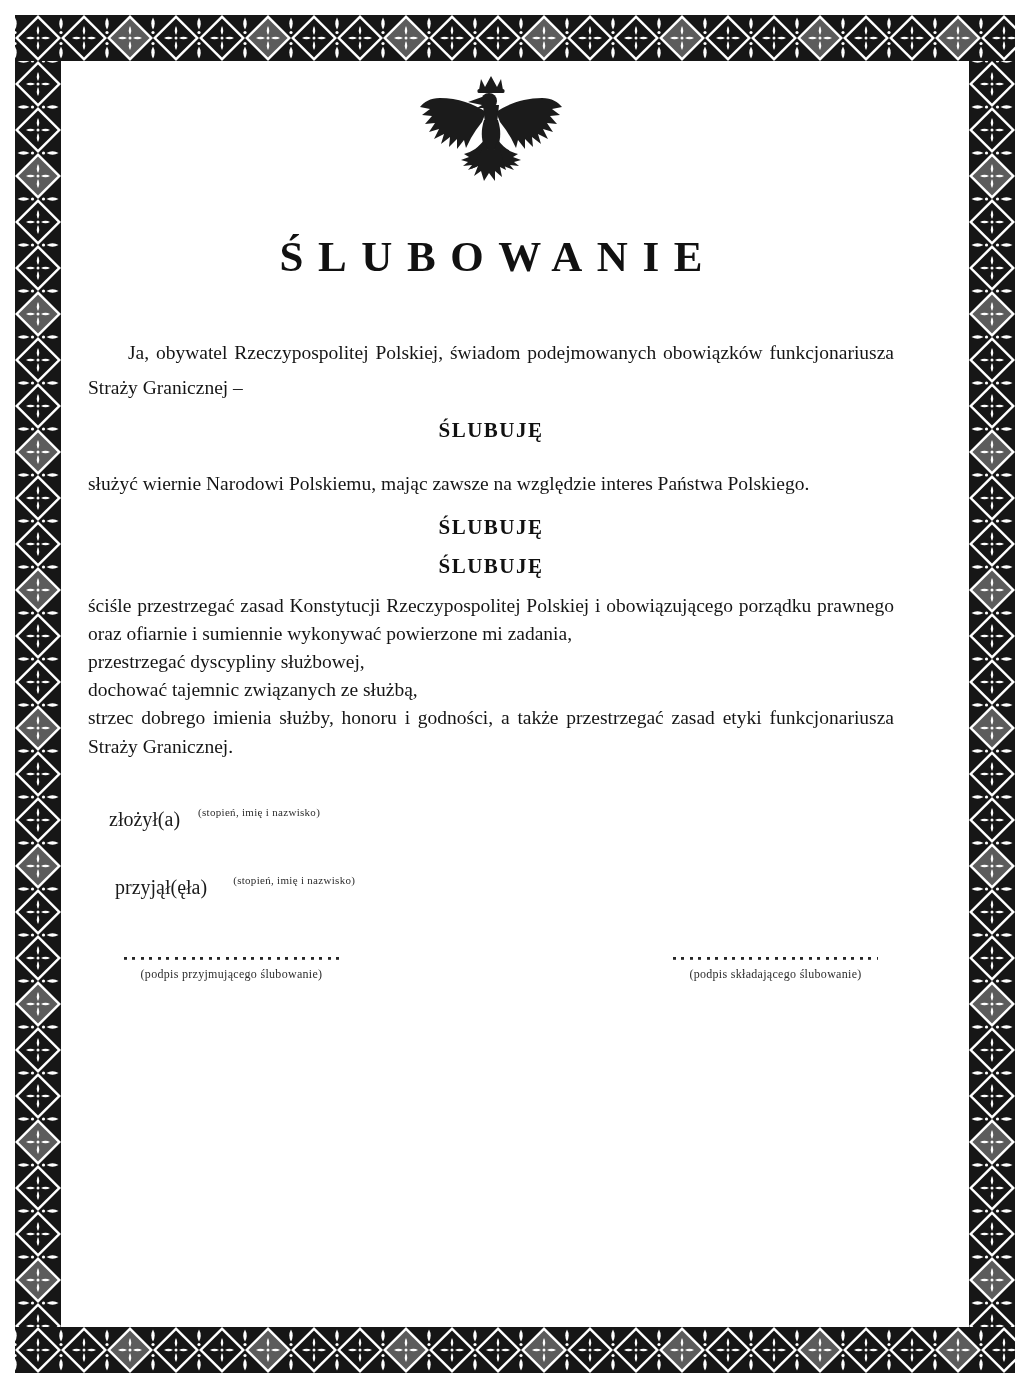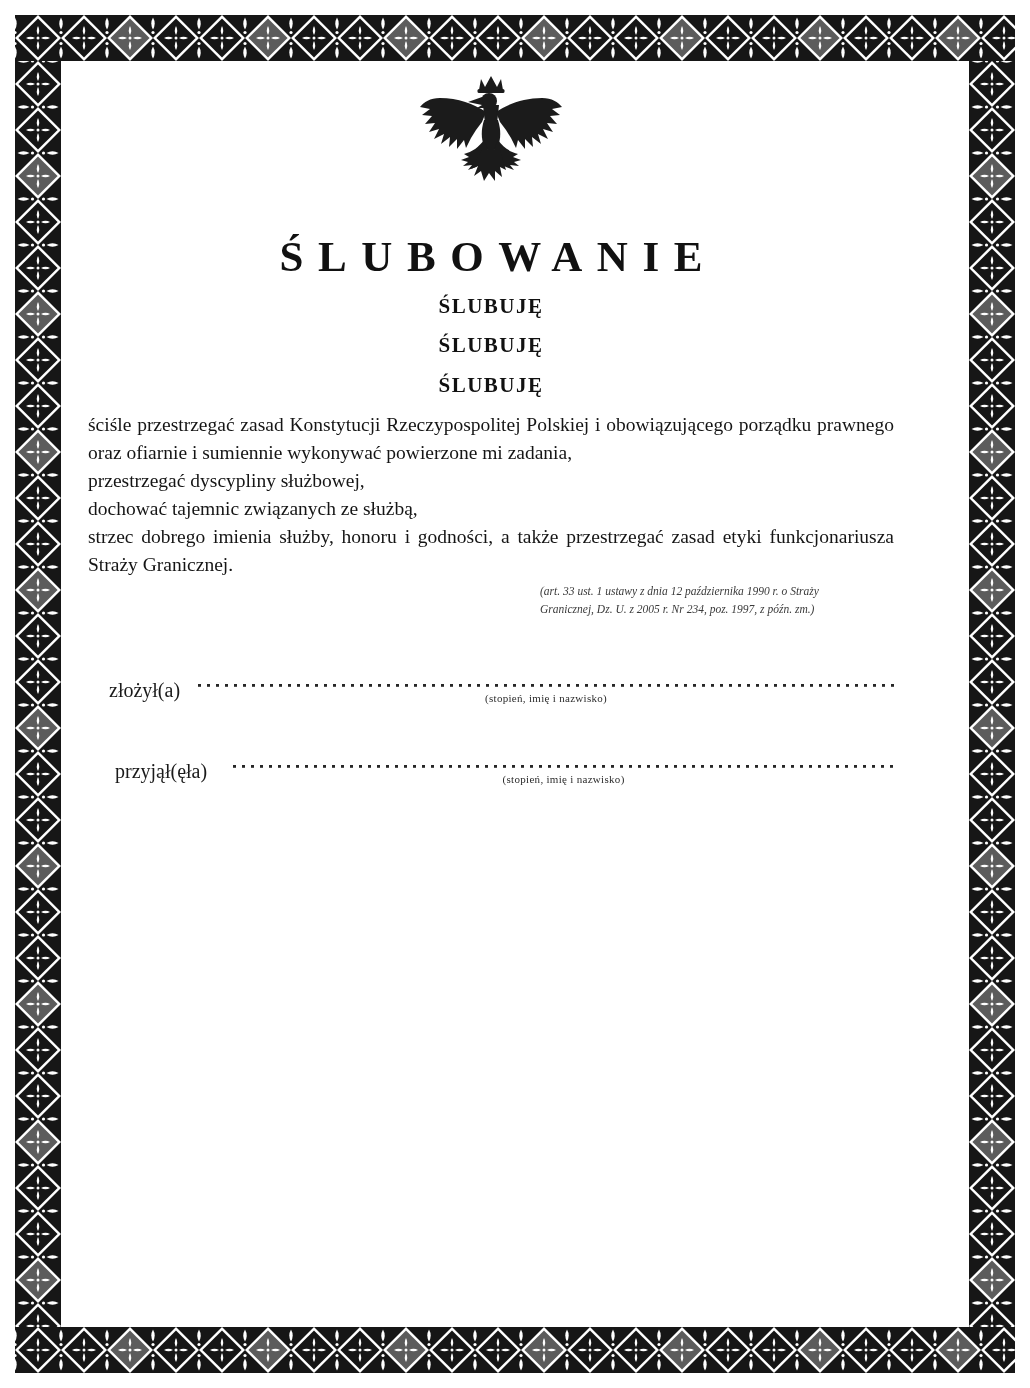--- a/index.html
+++ b/index.html
@@ -37,21 +37,21 @@
   }
   .fill-row{display:flex;align-items:flex-end;font-size:20px;}
   .row-date{margin-top:48px;margin-left:68px;}
   .row-submitted{margin-top:44px;margin-left:21px;gap:8px;}
   .row-accepted{margin-top:40px;margin-left:27px;gap:16px;}
   .fill-label{white-space:nowrap;line-height:1.4;}
   .leader{
     flex:1;align-self:flex-end;height:1.2em;margin:0 2px 4px 10px;
     background:repeating-linear-gradient(to right,#262626 0 2.6px,transparent 2.6px 9px) left bottom/100% 2.8px no-repeat;
   }
-  .fill-block{flex:1;display:flex;flex-direction:column;margin-left:10px;}
+  .fill-block{flex:1;display:flex;margin-left:10px;}
   .fill-line{
     height:1.2em;
     background:repeating-linear-gradient(to right,#262626 0 2.6px,transparent 2.6px 9px) left bottom/100% 2.8px no-repeat;
     margin-bottom:4px;
   }
   .fill-caption{
     text-align:center;font-size:11px;color:#2c2c2c;margin-top:1px;letter-spacing:.3px;
   }
   .sig-row{
     margin-top:56px;display:flex;justify-content:space-between;
@@ -169,53 +169,61 @@
         <use href="#lg"></use>
         <use href="#lg" transform="translate(150,0) scale(-1,1)"></use>
 
         <path d="M66,76 L84,76 L90,96 L84,93 L86,103 L79,97 L79,107
                  L73,99 L68,107 L65,97 L58,102 L62,92 L55,95 Z"></path>
       </svg>
     </div>
 
     <h1 class="doc-title">ŚLUBOWANIE</h1>
 
+    <p class="body-p p-intro">Ja, obywatel Rzeczypospolitej Polskiej, świadom podejmowanych obowiązków funkcjonariusza Straży Granicznej –</p>
 
     <h2 class="oath">ŚLUBUJĘ</h2>
 
+    <p class="body-p mt22">służyć wiernie Narodowi Polskiemu, mając zawsze na względzie interes Państwa Polskiego.</p>
 
     <h2 class="oath">ŚLUBUJĘ</h2>
 
 
     <h2 class="oath">ŚLUBUJĘ</h2>
 
     <div class="pledge-long">
       <p class="just">ściśle przestrzegać zasad Konstytucji Rzeczypospolitej Polskiej i obowiązującego porządku prawnego oraz ofiarnie i sumiennie wykonywać powierzone mi zadania,</p>
       <p>przestrzegać dyscypliny służbowej,</p>
       <p>dochować tajemnic związanych ze służbą,</p>
       <p class="just">strzec dobrego imienia służby, honoru i godności, a także przestrzegać zasad etyki funkcjonariusza Straży Granicznej.</p>
     </div>
 
-    <div class="citation">
-      <div>(art. 33 ust. 1 ustawy z dnia 12 października 1990 r. o Straży</div>
-      <div>Granicznej, Dz. U. z 2005 r.  Nr 234,  poz. 1997, z późn. zm.)</div>
-    </div>
 
 
     <div class="fill-row row-submitted">
       <span class="fill-label">złożył(a)</span>
       <span class="fill-block">
         <span class="fill-line"></span>
         <span class="fill-caption">(stopień, imię i nazwisko)</span>
       </span>
     </div>
 
     <div class="fill-row row-accepted">
       <span class="fill-label">przyjął(ęła)</span>
       <span class="fill-block">
         <span class="fill-line"></span>
         <span class="fill-caption">(stopień, imię i nazwisko)</span>
       </span>
     </div>
 
+    <div class="sig-row">
+      <div class="sig-block">
+        <div class="sig-line"></div>
+        <div class="sig-caption">(podpis przyjmującego ślubowanie)</div>
+      </div>
+      <div class="sig-block right">
+        <div class="sig-line"></div>
+        <div class="sig-caption">(podpis składającego ślubowanie)</div>
+      </div>
+    </div>
 
   </div>
 </div>
 
 </body></html>

